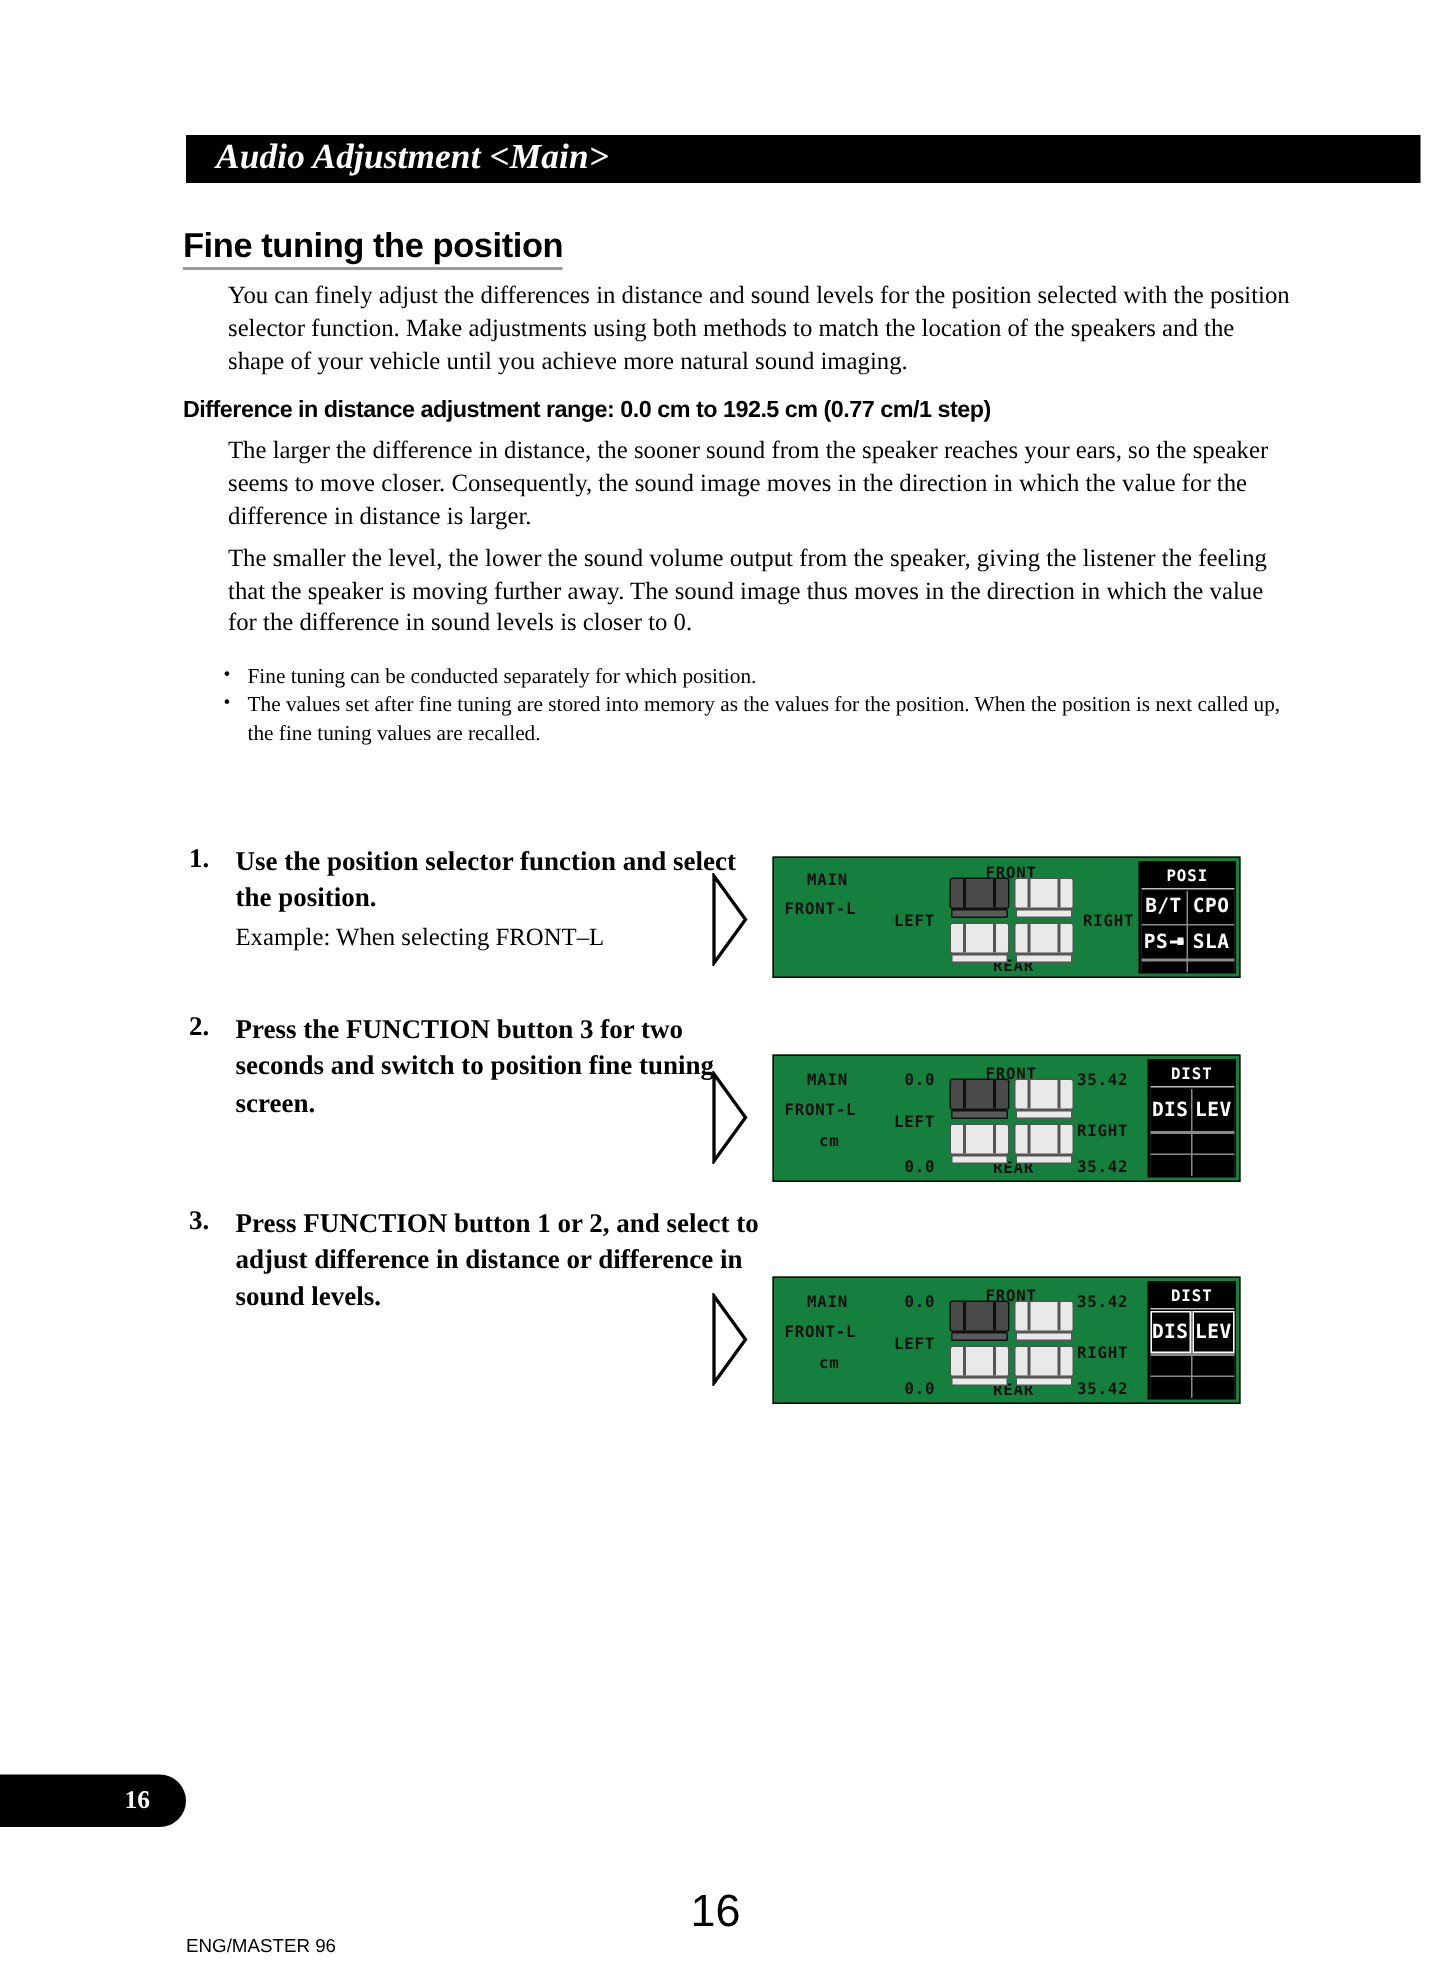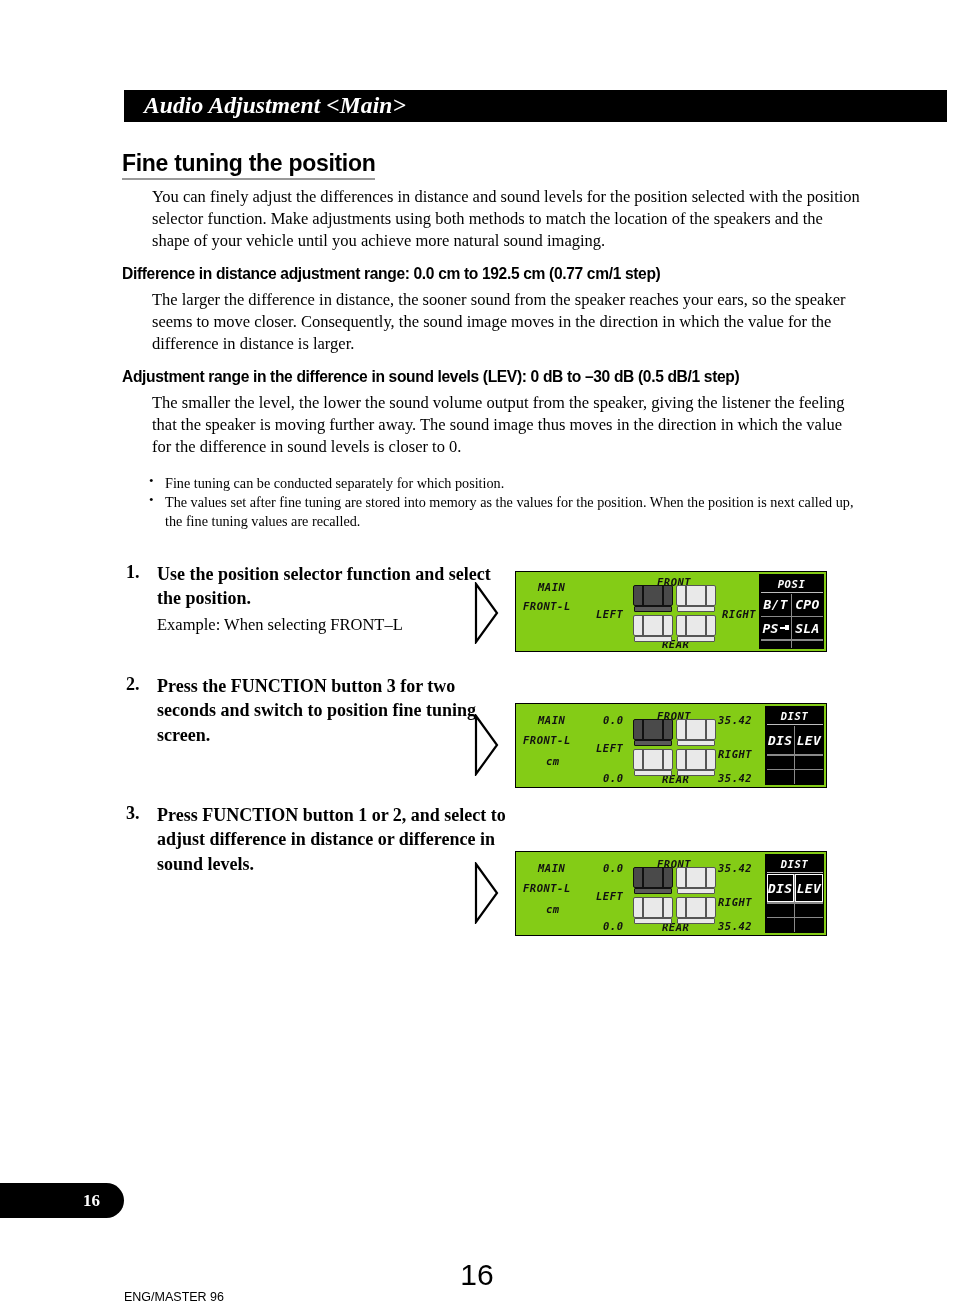--- a/index.html
+++ b/index.html
@@ -138,25 +138,24 @@
   .arrow {
     position: absolute;
     width: 26px;
     height: 62px;
   }
   .arrow svg { display: block; }
 
   
   .lcd {
     position: absolute;
-    background: #84cc16;
+    background: #15803d;
     border: 1.6px solid #000000;
     box-sizing: border-box;
     font-family: "DejaVu Sans Mono", monospace;
-    font-style: italic;
   }
   .lcd-inner {
     position: relative;
     width: 100%;
     height: 100%;
   }
 
   .lcd-txt {
     position: absolute;
     font-family: "DejaVu Sans Mono", monospace;
@@ -327,21 +326,20 @@
 
 <div class="content">
 
   <h2 class="section-head">Fine tuning the position</h2>
 
   <p class="body-text">You can finely adjust the differences in distance and sound levels for the position selected with the position selector function. Make adjustments using both methods to match the location of the speakers and the shape of your vehicle until you achieve more natural sound imaging.</p>
 
   <h3 class="sub-head">Difference in distance adjustment range: 0.0 cm to 192.5 cm (0.77 cm/1 step)</h3>
   <p class="body-text">The larger the difference in distance, the sooner sound from the speaker reaches your ears, so the speaker seems to move closer. Consequently, the sound image moves in the direction in which the value for the difference in distance is larger.</p>
 
-  <h3 class="sub-head">Adjustment range in the difference in sound levels (LEV): 0 dB to –30 dB (0.5 dB/1 step)</h3>
   <p class="body-text">The smaller the level, the lower the sound volume output from the speaker, giving the listener the feeling that the speaker is moving further away. The sound image thus moves in the direction in which the value for the difference in sound levels is closer to 0.</p>
 
   <div class="note-block">
     <ul class="note-list">
       <li>
         <span class="bullet">•</span>
         <span>Fine tuning can be conducted separately for which position.</span>
       </li>
       <li>
         <span class="bullet">•</span>

